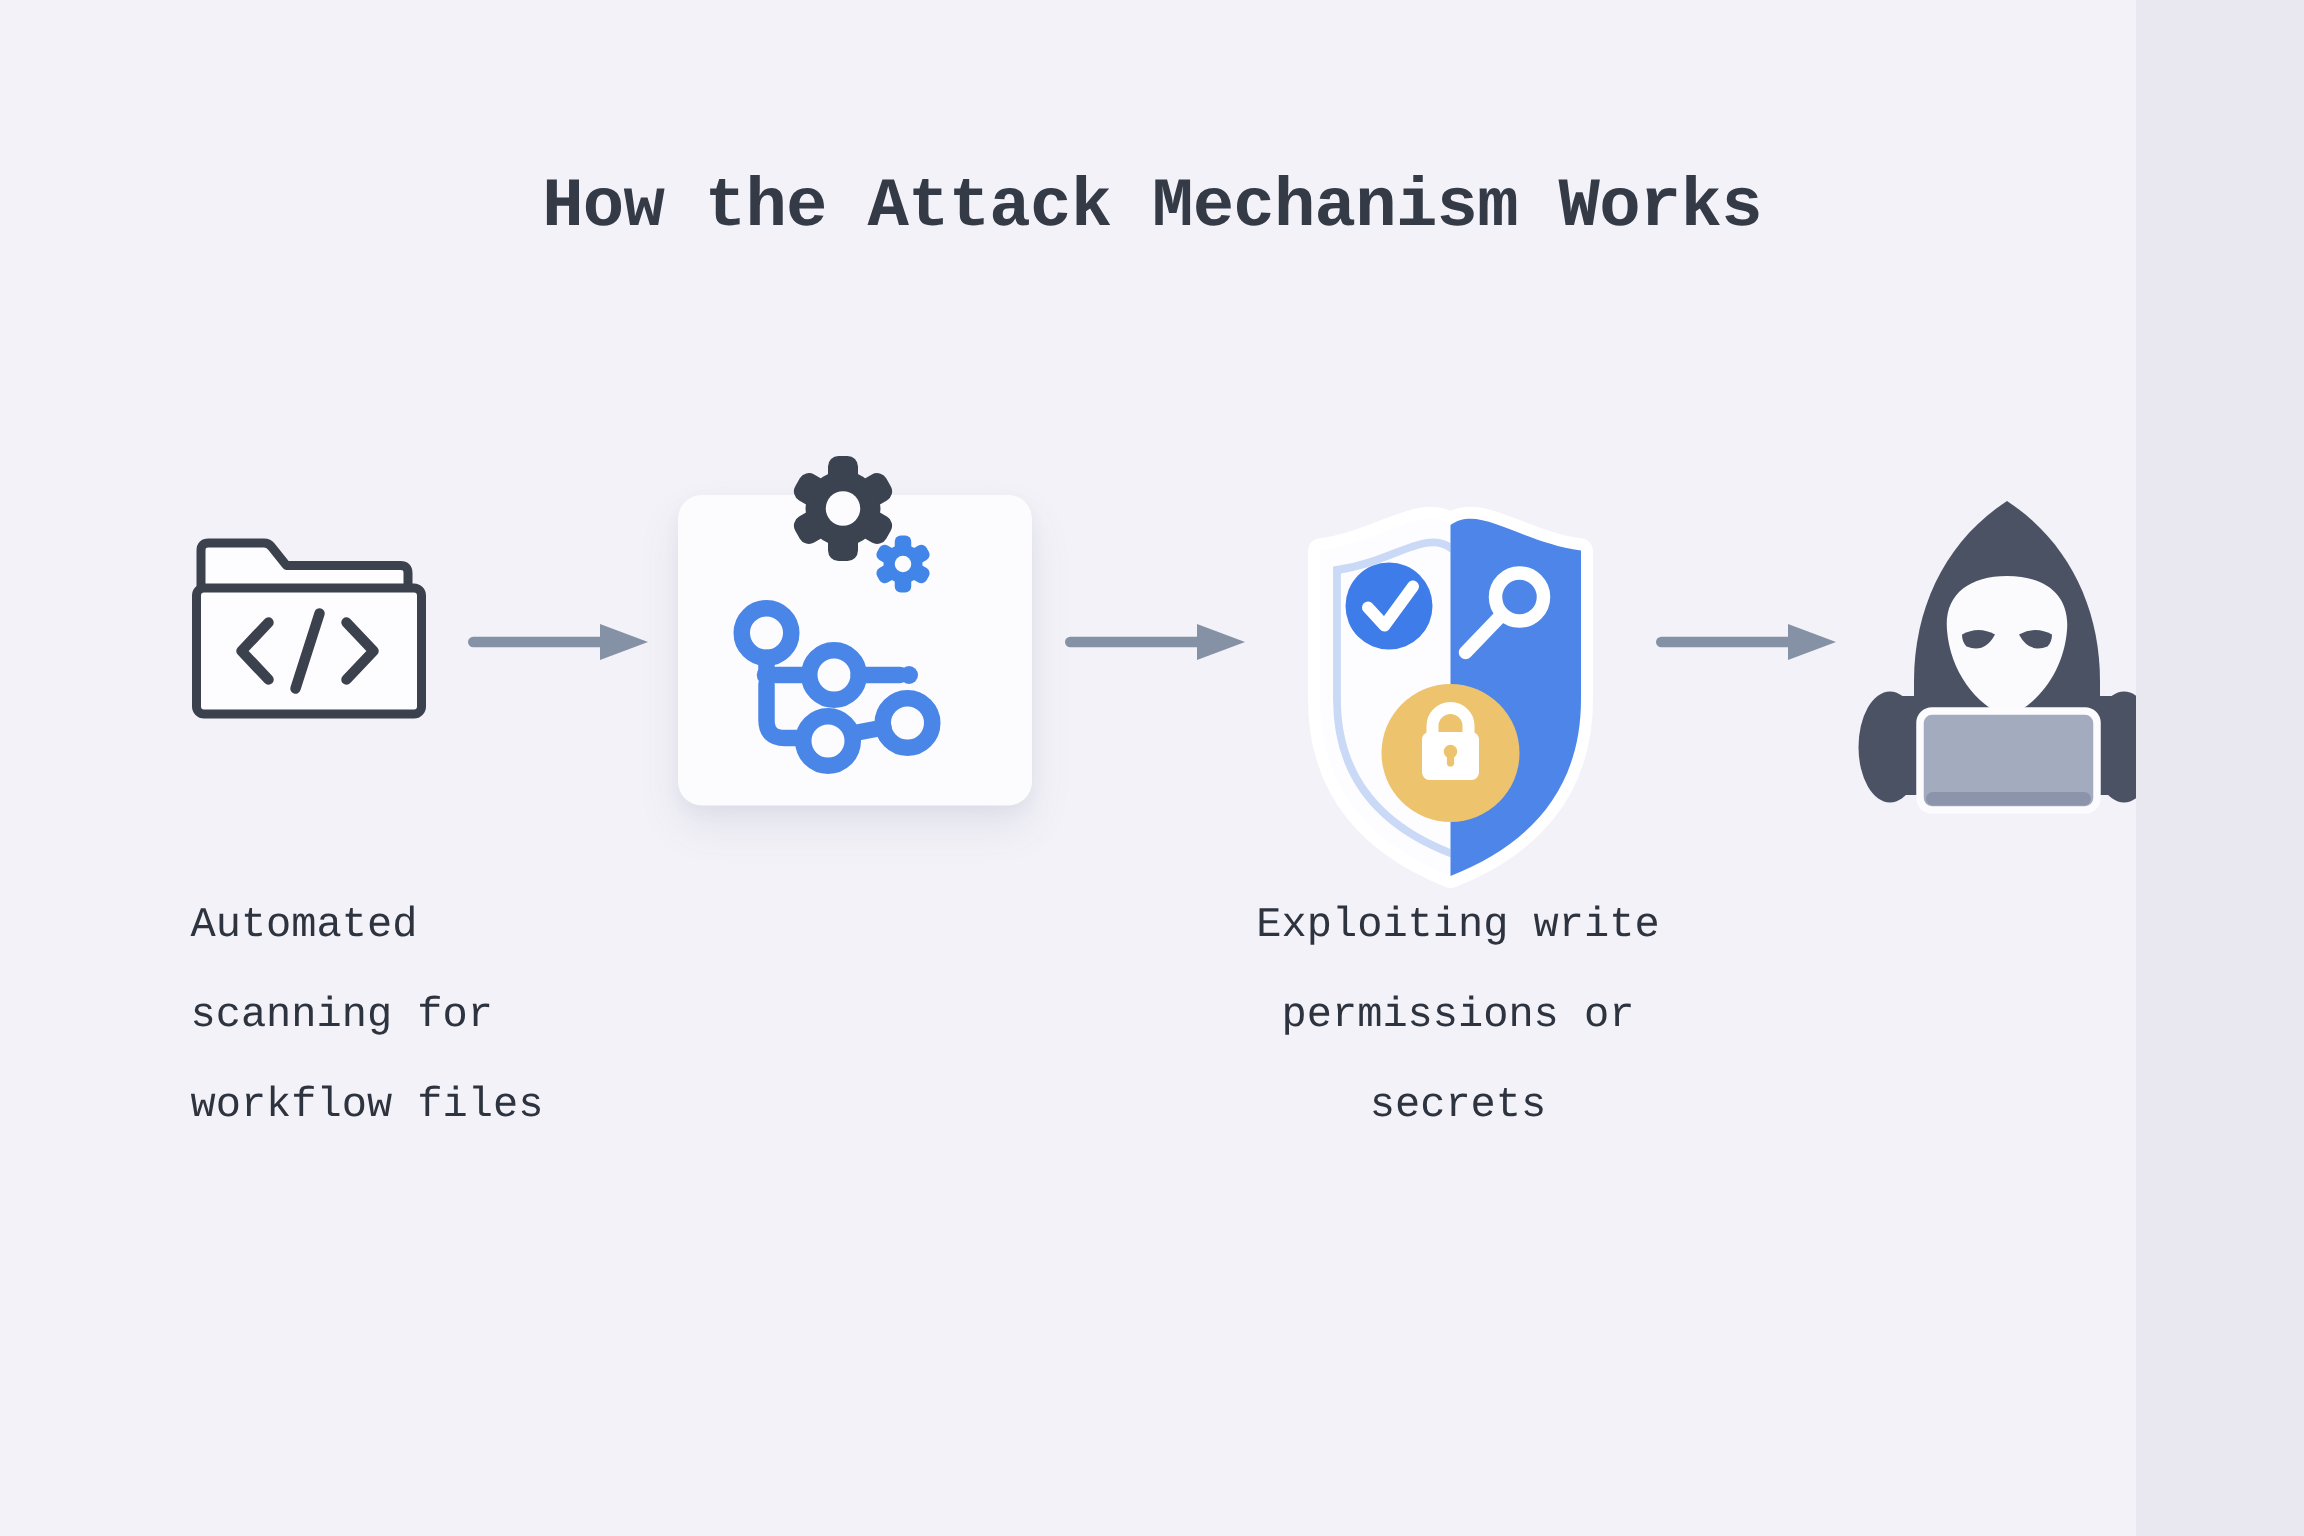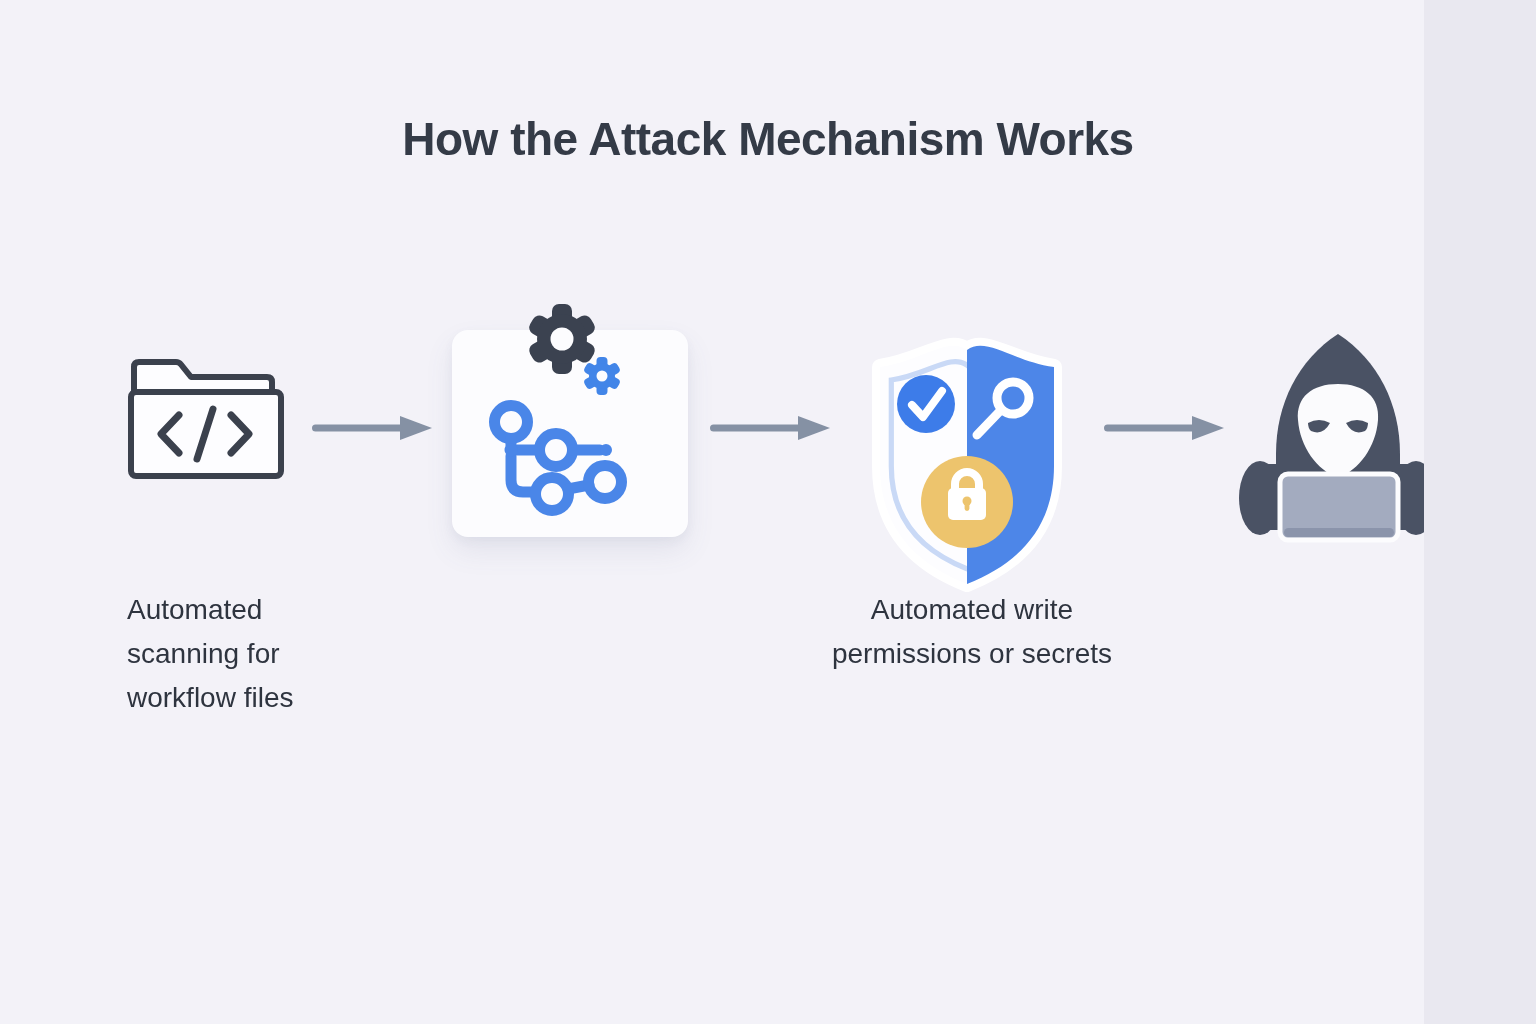--- a/index.html
+++ b/index.html
@@ -5,20 +5,21 @@
   html,body{margin:0;padding:0;}
   body{
     font-family:"Liberation Sans", sans-serif;
     background:#e9e8f0;
   }
   .canvas{
     position:relative;
     width:1424px;height:1024px;
     background:#f3f2f8;
     overflow:hidden;
+    font-family:Liberation Mono, monospace;
   }
   .title{
     position:absolute;
     left:0;top:112px;width:1536px;
     text-align:center;
     font-size:46px;
     font-weight:700;
     color:#343b47;
     letter-spacing:-0.5px;
   }
@@ -34,21 +35,21 @@
     position:absolute;
     font-size:30px;
     color:#2e343f;
     line-height:44px;
     white-space:pre-line;
   }
   .caption{
     position:absolute;
     font-size:28px;
     color:#2e343f;
-    line-height:44px;
+    line-height:60px;
     white-space:pre-line;
   }
   .ta-c{text-align:center;}
   .ta-l{text-align:left;}
 </style>
 </head>
 <body>
 
 <div class="canvas">
 
@@ -179,17 +180,17 @@
       <rect x="46" y="200" width="110" height="9" rx="4.5" fill="#8b94ab"></rect>
     </g>
   </svg>
 
 
   <div class="caption ta-l" style="left:127px;top:588px;width:240px;">Automated
 scanning for
 workflow files</div>
 
 
-  <div class="caption ta-c" style="left:797px;top:588px;width:350px;">Automated write
+  <div class="caption ta-c" style="left:797px;top:588px;width:350px;">Exploiting write
 permissions or secrets</div>
 
 
 </div>
 
 </body></html>

